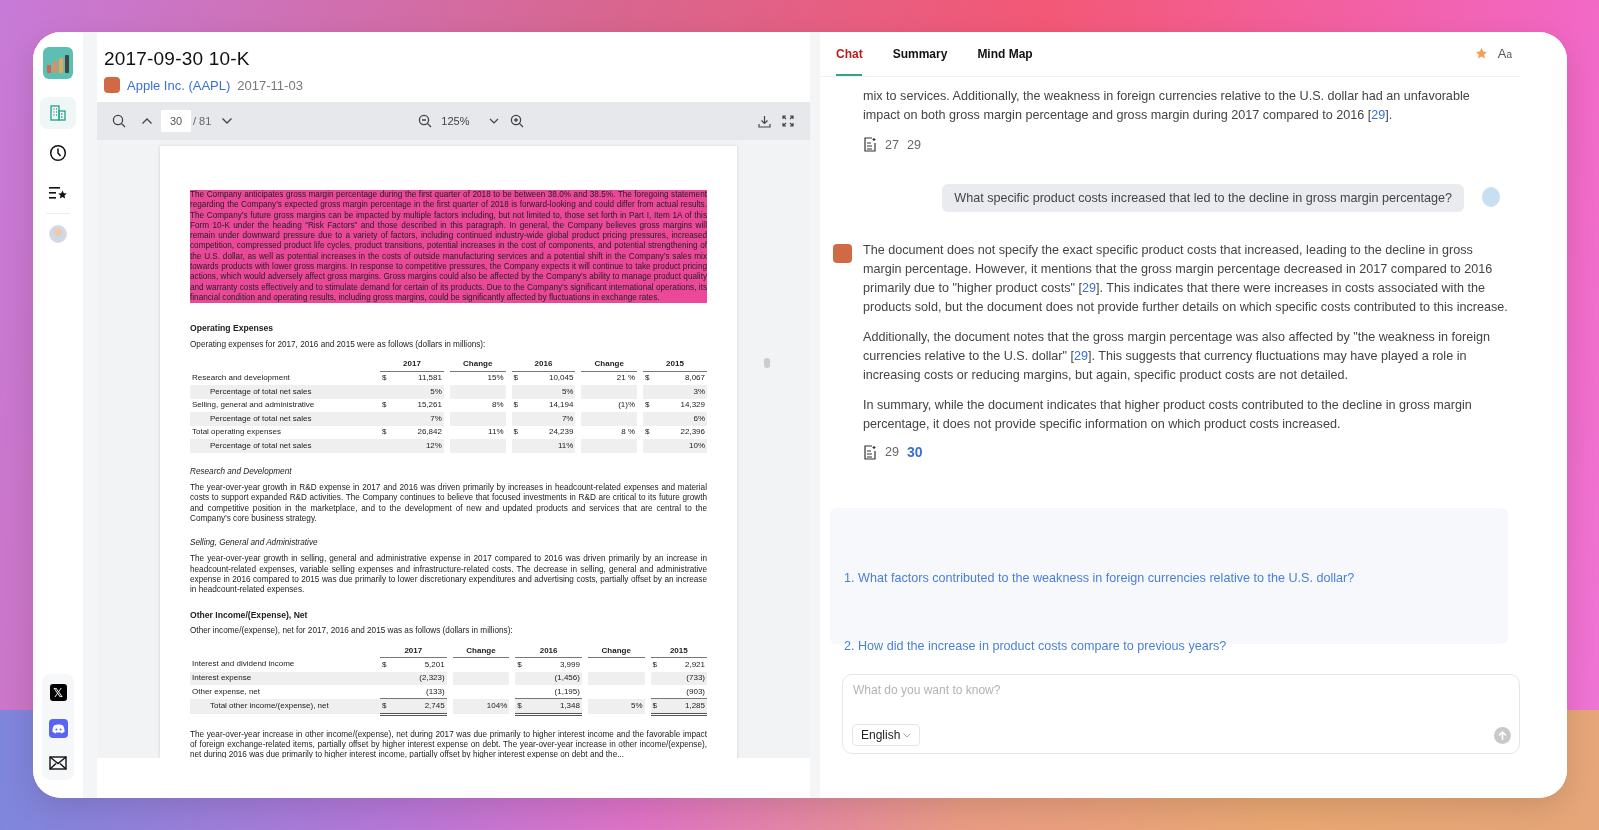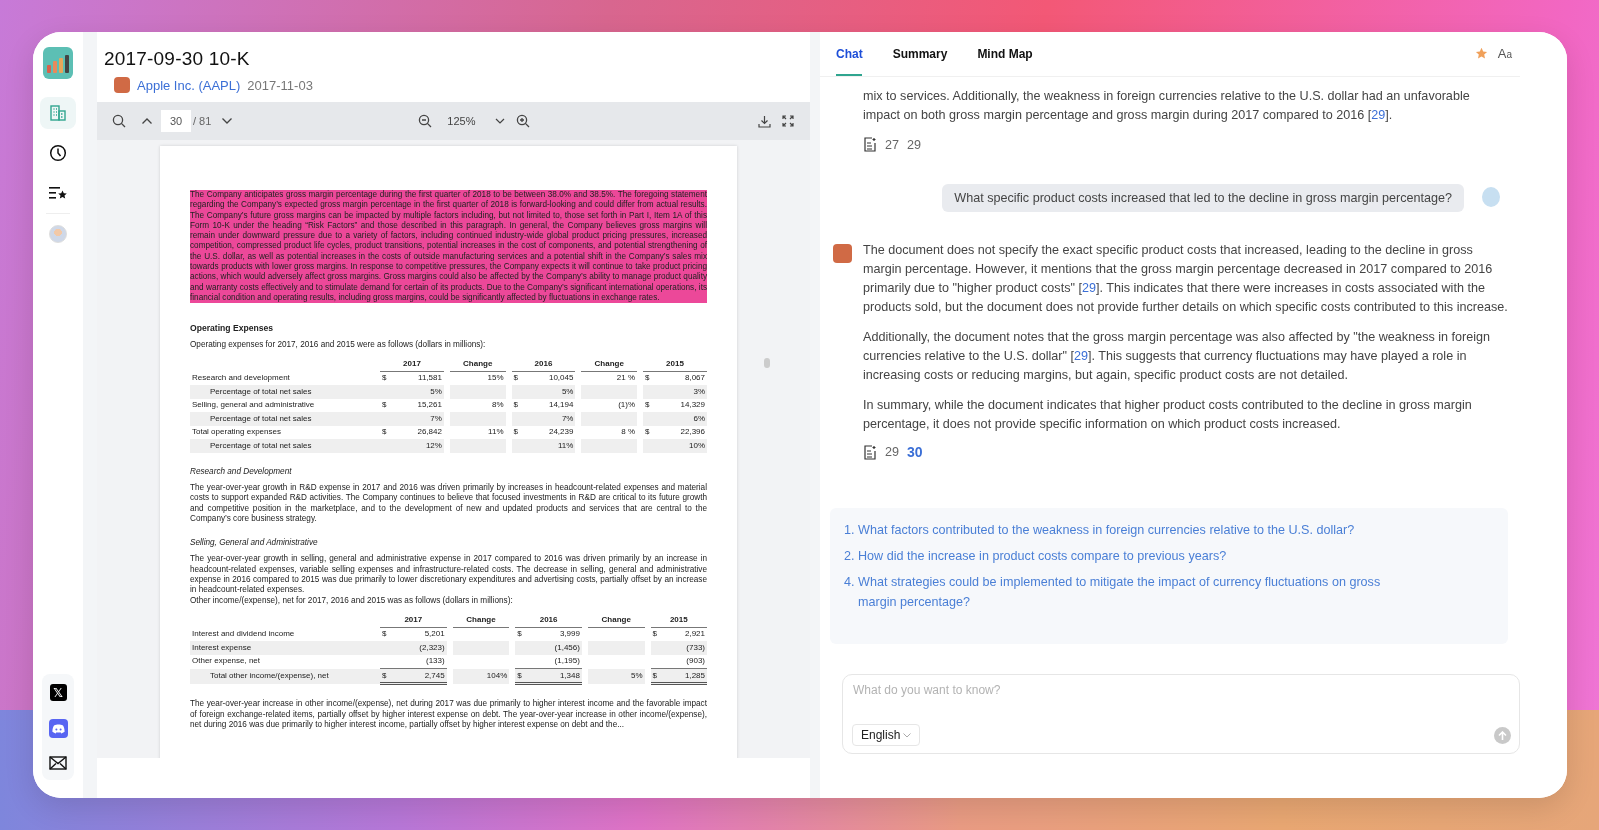--- a/index.html
+++ b/index.html
@@ -37,21 +37,21 @@
     .rail-sep { width: 24px; height: 1px; background: #eee; margin: 4px 0; }
     .rail-bottom {
       position: absolute; bottom: 18px; left: 9px; width: 32px;
       display: flex; flex-direction: column; align-items: center; gap: 18px;
       background: #f5f7f9; border-radius: 8px; padding: 10px 0;
     }
     .left-gutter { position: absolute; left: 50px; top: 0; width: 14px; height: 100%; background: #f3f5f7; }
     
     .doc-pane { position: absolute; left: 64px; top: 0; width: 713px; height: 100%; background: #fff; }
     .doc-title { position: absolute; left: 7px; top: 16px; font-size: 19px; font-weight: 500; color: #111; letter-spacing: 0.2px; }
-    .doc-meta { position: absolute; left: 17px; top: 45px; display: flex; align-items: center; gap: 7px; font-size: 13px; }
+    .doc-meta { position: absolute; left: 7px; top: 45px; display: flex; align-items: center; gap: 7px; font-size: 13px; }
     .company-logo { width: 16px; height: 16px; border-radius: 4px; background: #d06a45; }
     .company-link { color: #3b6fd6; font-weight: 500; }
     .doc-date { color: #777; }
     .pdf-toolbar {
       position: absolute; left: 0; top: 70px; width: 713px; height: 38px;
       background: #e6e8eb; display: flex; align-items: center; padding: 0 12px;
       font-size: 11px; color: #444;
     }
     .tb-btn { display: inline-flex; align-items: center; justify-content: center; width: 20px; height: 20px; color: #444; }
     .page-input { width: 30px; height: 22px; background: #fff; border: none; text-align: center; font-size: 11px; color: #555; margin-left: 4px; }
@@ -74,36 +74,36 @@
     table.fin td.gap { width: 6px; background: transparent !important; }
     table.fin td.indent { padding-left: 20px; }
     table.fin tr.total td.val { border-top: 1px solid #777; border-bottom: 3px double #555; }
     .scroll-handle { position: absolute; left: 731px; top: 326px; width: 6px; height: 10px; background: #ccc; border-radius: 3px; }
     
     .chat-gutter { position: absolute; left: 777px; top: 0; width: 10px; height: 100%; background: #f3f5f7; }
     .chat-pane { position: absolute; left: 787px; top: 0; width: 700px; height: 100%; background: #fff; }
     .chat-right-gutter { position: absolute; left: 1487px; top: 0; width: 47px; height: 100%; background: #fff; }
     .tabs { position: absolute; left: 16px; top: 0; height: 44px; display: flex; gap: 0; font-size: 12px; font-weight: bold; }
     .tab { padding: 0 14px 0 0; margin-right: 16px; height: 44px; display: flex; align-items: center; color: #111; position: relative; }
-    .tab.active { color: #1d4ed8; }
+    .tab.active { color: #b91c1c; }
     .tab.active::after { content: ""; position: absolute; left: 0; bottom: 0; width: 26px; height: 2px; background: #2fa58f; }
     .tab-tools { position: absolute; right: 0; top: 14px; display: flex; gap: 10px; align-items: center; color: #555; font-size: 12px; }
     .tabs-line { position: absolute; left: 0; top: 44px; width: 700px; height: 1px; background: #f0f0f0; }
     .chat-body { position: absolute; left: 0; top: 45px; width: 700px; height: 420px; overflow: hidden; font-family: "Liberation Sans", sans-serif; margin-top: 12px; }
     .msg-text { font-size: 12.6px; color: #444; line-height: 19px; }
     .cite { color: #3b6fd6; }
     .refs { display: flex; align-items: center; gap: 8px; font-size: 12.6px; color: #666; }
     .refs a { color: #666; }
     .refs a.strong { color: #3b6fd6; font-weight: bold; font-size: 14px; }
     .user-bubble { position: absolute; right: 56px; top: 95px; background: #e9ebef; border-radius: 6px; padding: 0 12px; height: 28px; display: flex; align-items: center; font-size: 12.6px; color: #444; }
     .user-avatar { position: absolute; right: 20px; top: 98px; width: 18px; height: 20px; border-radius: 50%; background: #c7dff1; }
     .bot-avatar { position: absolute; left: 13px; top: 155px; width: 19px; height: 19px; border-radius: 4px; background: #d06a45; }
     .suggest { position: absolute; left: 10px; top: 476px; width: 678px; height: 136px; background: #f6f8fb; border-radius: 6px; padding: 12px; }
     .suggest-title { font-size: 12.6px; color: #111; margin-bottom: 8px; }
-    .suggest-item { font-size: 12.6px; color: #4a7fd6; line-height: 20px; margin-bottom: 6px; padding-left: 16px; text-indent: -14px; }
+    .suggest-item { font-size: 12.6px; color: #4a7fd6; line-height: 20px; margin-bottom: 6px; padding-left: 16px; text-indent: -14px; margin-top: 48px; }
     .input-box { position: absolute; left: 11px; top: 642px; width: 678px; height: 80px; border: 1px solid #e6e6e6; border-radius: 10px; background: #fff; margin-left: 11px; }
     .input-box textarea { position: absolute; left: 10px; top: 8px; width: 640px; height: 24px; border: none; resize: none; font-family: "Liberation Sans", sans-serif; font-size: 12px; color: #999; outline: none; }
     .input-box textarea::placeholder { color: #b3b3b3; }
     .lang-select { position: absolute; left: 9px; top: 49px; height: 22px; padding: 0 8px; border: 1px solid #e6e6e6; border-radius: 4px; font-size: 12px; color: #222; display: flex; align-items: center; gap: 3px; }
     .send-btn { position: absolute; right: 8px; top: 52px; width: 17px; height: 17px; border-radius: 50%; background: #c9c9c9; color: #fff; display: flex; align-items: center; justify-content: center; font-size: 10px; }
   </style>
 </head>
 <body>
 
 <div class="bg-bottom"></div>
@@ -194,21 +194,21 @@
           </svg>
       </span>
 
       <span style="margin-left:178px"></span>
       <span class="tb-btn">
         <svg width="14" height="14" viewBox="0 0 14 14" fill="none" stroke="#444" stroke-width="1.3">
             <circle cx="6" cy="6" r="4.6"></circle>
             <path d="M9.4 9.4L13 13M4 6h4"></path>
           </svg>
       </span>
-      <span style="margin-left:12px;display:inline-flex;align-items:center;gap:19px;">
+      <span style="margin-left:6px;display:inline-flex;align-items:center;gap:19px;">
         <span>125%</span>
         <svg width="10" height="6" viewBox="0 0 10 6" fill="none" stroke="#444" stroke-width="1.2">
             <path d="M1 1l4 4 4-4"></path>
           </svg>
       </span>
       <span style="width:8px"></span>
       <span class="tb-btn">
         <svg width="14" height="14" viewBox="0 0 14 14" fill="none" stroke="#444" stroke-width="1.3">
             <circle cx="6" cy="6" r="4.6"></circle>
             <path d="M9.4 9.4L13 13M4 6h4M6 4v4"></path>
@@ -344,20 +344,21 @@
             </tr>
           </tbody>
         </table>
 
         <div class="sec-i">Research and Development</div>
         <p>The year-over-year growth in R&amp;D expense in 2017 and 2016 was driven primarily by increases in headcount-related expenses and material costs to support expanded R&amp;D activities. The Company continues to believe that focused investments in R&amp;D are critical to its future growth and competitive position in the marketplace, and to the development of new and updated products and services that are central to the Company’s core business strategy.</p>
 
         <div class="sec-i">Selling, General and Administrative</div>
         <p>The year-over-year growth in selling, general and administrative expense in 2017 compared to 2016 was driven primarily by an increase in headcount-related expenses, variable selling expenses and infrastructure-related costs. The decrease in selling, general and administrative expense in 2016 compared to 2015 was due primarily to lower discretionary expenditures and advertising costs, partially offset by an increase in headcount-related expenses.</p>
 
+        <div class="sec-h">Other Income/(Expense), Net</div>
         <p>Other income/(expense), net for 2017, 2016 and 2015 was as follows (dollars in millions):</p>
 
         <table class="fin">
           <thead>
             <tr>
               <td style="width:190px"></td>
               <th colspan="2">2017</th>
               <td class="gap"></td>
               <th>Change</th>
               <td class="gap"></td>

